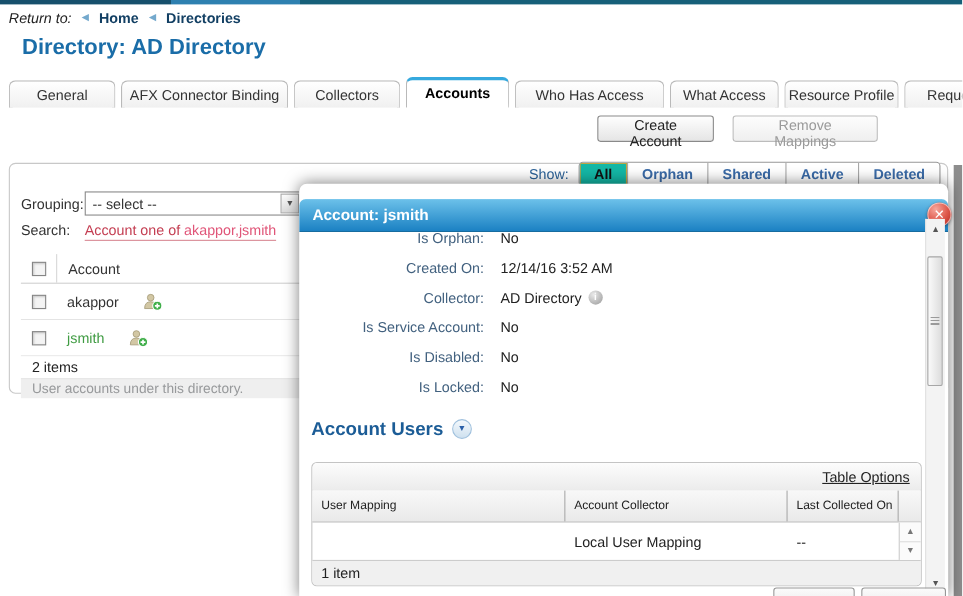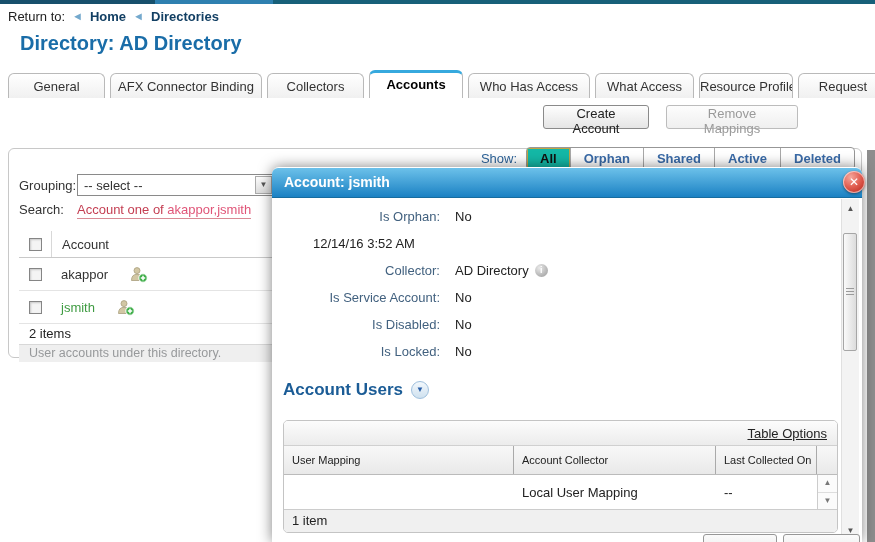--- a/index.html
+++ b/index.html
@@ -5,21 +5,21 @@
   html,body{margin:0;padding:0;background:#fff;}
   .frame{position:relative;width:875px;height:542px;overflow:hidden;background:#fff;
          font-family:"Liberation Sans","DejaVu Sans",sans-serif;font-size:13px;color:#333;}
 
   
   .topstrip{position:absolute;left:0;top:0;width:875px;height:4px;
     background:linear-gradient(90deg,#17506c 0,#17506c 155px,#2e80b0 155px,#2e80b0 273px,#176079 273px,#176079 100%);}
 
   
   .crumbrow{position:absolute;left:8px;top:9px;display:flex;align-items:center;gap:7px;font-size:13px;}
-  .crumbrow .ret{color:#222;}
+  .crumbrow .ret{color:#222;font-style:italic;}
   .crumbrow .arrow{color:#74a9cd;font-size:11px;line-height:1;}
   .crumbrow .crumb{color:#123f63;font-weight:bold;text-decoration:none;cursor:pointer;}
 
   .pagetitle{position:absolute;left:20px;top:32px;margin:0;font-size:20px;font-weight:bold;color:#1a6da8;}
 
   
   .tabs{position:absolute;left:8px;top:70px;width:880px;height:28px;display:flex;gap:5px;align-items:flex-end;}
   .tab{height:25px;line-height:25px;padding:0 0;text-align:center;border:1px solid #b9b9b9;border-bottom:none;
        border-radius:6px 6px 0 0;background:linear-gradient(#ffffff,#f0f0f0);color:#333;cursor:pointer;
        white-space:nowrap;overflow:hidden;box-sizing:border-box;flex:none;}
@@ -68,21 +68,21 @@
   .addicon{margin-left:22px;display:inline-flex;cursor:pointer;}
   .acc-count{height:20px;line-height:20px;padding-left:10px;border-bottom:1px solid #d8d8d8;background:#fff;color:#222;}
   .acc-caption{height:17px;line-height:17px;padding-left:10px;background:#efefef;color:#97999b;font-size:12.5px;}
 
   
   .edgestrip{position:absolute;left:867px;top:150px;width:8px;height:392px;background:#8d8d8d;}
 
   
   .modal{position:absolute;left:272px;top:167px;width:590px;height:375px;background:#fff;
          border-radius:7px 7px 0 0;box-shadow:0 0 14px rgba(0,0,0,.5);}
-  .modal-hdr{position:absolute;left:0;top:1px;right:0;height:29px;border-radius:6px 6px 0 0;
+  .modal-hdr{position:absolute;left:0;top:14px;right:0;height:29px;border-radius:6px 6px 0 0;
          background:linear-gradient(#6cc1ea,#1b81c3);border-bottom:1px solid #176c9f;}
   .modal-title{position:absolute;left:12px;top:0;line-height:29px;color:#fff;font-weight:bold;font-size:14px;}
   .closebtn{position:absolute;right:-3px;top:3px;width:22px;height:22px;border-radius:50%;
          background:radial-gradient(circle at 35% 28%,#f6a79c,#e05c4f 48%,#b7271d 92%);
          box-shadow:0 1px 3px rgba(0,0,0,.45), inset 0 0 0 1px rgba(255,255,255,.55);
          color:#fff;font-weight:bold;font-size:12px;line-height:22px;text-align:center;cursor:pointer;}
 
   .fields{position:absolute;left:8px;top:36px;padding-left:18px;}
   .frow{display:flex;align-items:center;height:27px;}
   .flabel{width:142px;text-align:right;color:#42617f;flex:none;}
@@ -146,23 +146,23 @@
     <a class="crumb">Directories</a>
   </div>
 
   <h1 class="pagetitle">Directory: AD Directory</h1>
 
   <div class="tabs">
     <div class="tab" style="width:97px">General</div>
     <div class="tab" style="width:152px">AFX Connector Binding</div>
     <div class="tab" style="width:97px">Collectors</div>
     <div class="tab active" style="width:94px">Accounts</div>
-    <div class="tab" style="width:122px">Who Has Access</div>
+    <div class="tab" style="width:136px">Who Has Access</div>
     <div class="tab" style="width:99px">What Access</div>
-    <div class="tab" style="width:94px">Resource Profile</div>
+    <div class="tab" style="width:104px">Resource Profile</div>
     <div class="tab" style="width:90px">Request</div>
   </div>
 
   <button class="btn create">Create Account</button>
   <button class="btn disabled">Remove Mappings</button>
 
   <div class="panel">
 
     <div class="showrow">
       <span class="showlabel">Show:</span>
@@ -235,20 +235,21 @@
       <span class="modal-title">Account: jsmith</span>
       <span class="closebtn">✕</span>
     </div>
 
     <div class="fields">
       <div class="frow">
         <span class="flabel">Is Orphan:</span>
         <span class="fvalue">No</span>
       </div>
       <div class="frow">
+        <span class="flabel">Created On:</span>
         <span class="fvalue">12/14/16 3:52 AM</span>
       </div>
       <div class="frow">
         <span class="flabel">Collector:</span>
         <span class="fvalue">
             <span>AD Directory</span>
             <span class="infoicon">i</span>
           </span>
       </div>
       <div class="frow">

